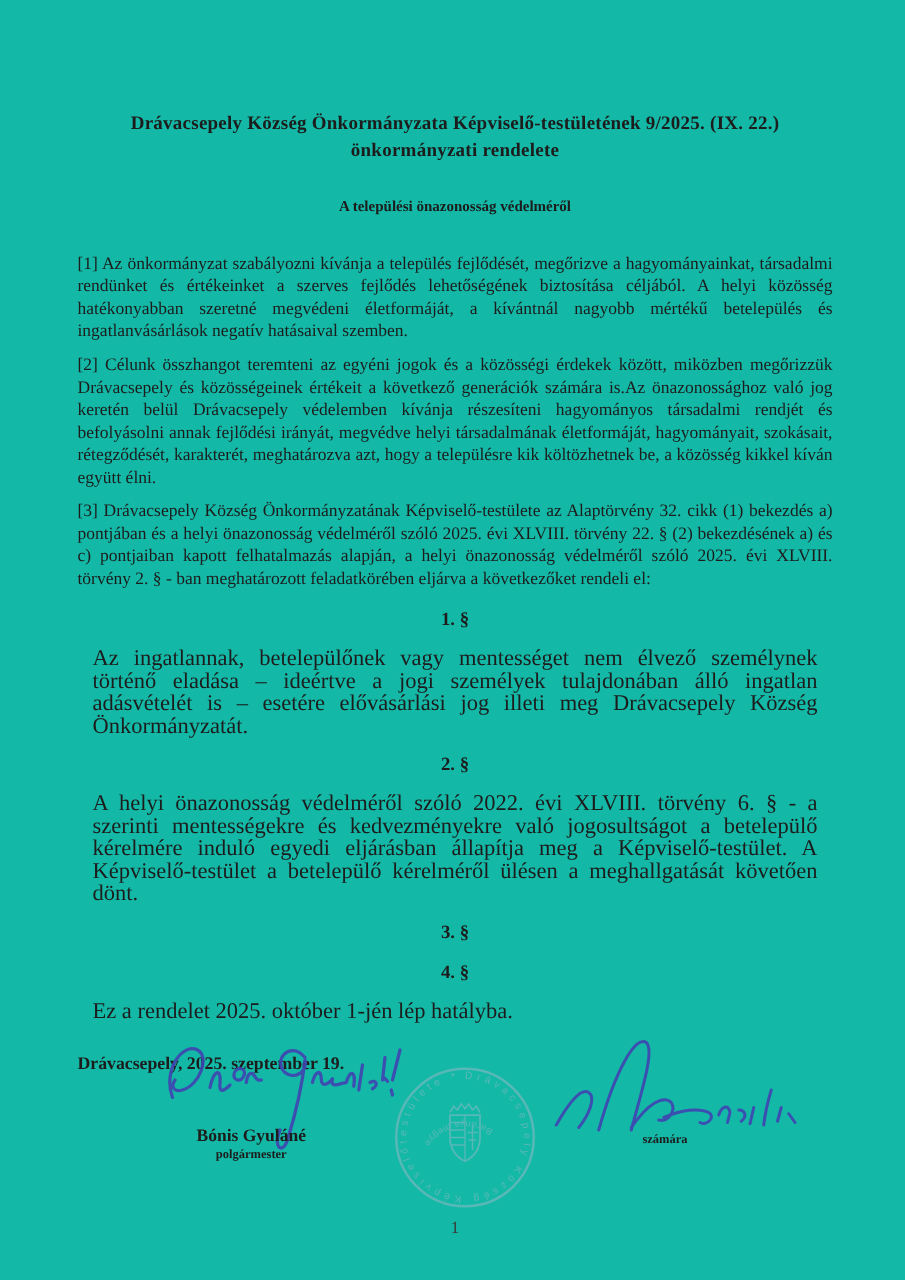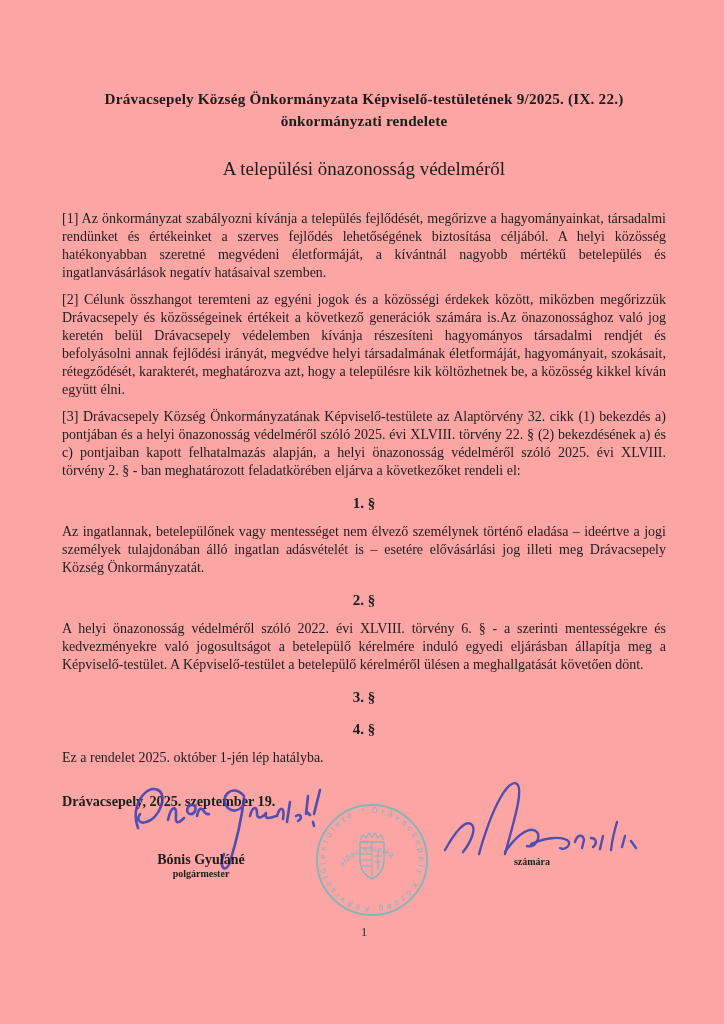--- a/index.html
+++ b/index.html
@@ -1,45 +1,45 @@
 <!DOCTYPE html>
 <html><head>
 <meta charset="utf-8">
 <style>
   html,body { margin:0; padding:0; background:#ffffff; }
   .page {
     position:relative;
     width:724px; height:1024px;
     margin:0 auto;
-    background:#fca5a5;
+    background:#14b8a6;
     box-sizing:border-box;
     padding:88px 58px 0 62px;
     font-family:"Liberation Serif", serif;
     color:#1c1c1c;
     overflow:hidden;
   }
   .doc-title {
     font-size:15.2px; font-weight:bold; text-align:center;
     line-height:1.42; letter-spacing:.2px;
   }
   .doc-subtitle {
-    font-size:19px; font-weight:normal; text-align:center;
+    font-size:12px; font-weight:bold; text-align:center;
     margin-top:27px;
   }
   .preamble { margin-top:30px; }
   .para {
     font-size:14px; line-height:18px; text-align:justify;
     margin:0 0 9px 0;
   }
   .section-heading {
     font-size:15px; font-weight:bold; text-align:center;
     margin:15px 0 11px 0;
   }
   .section-body {
-    font-size:14px; line-height:18px; text-align:justify; margin:0;
+    font-size:18px; line-height:18px; text-align:justify; margin:12px;
   }
   .section-body.left { text-align:left; }
   .date-line {
     font-size:14.2px; font-weight:bold; margin-top:26px;
   }
   .sig-area { position:relative; height:112px; }
   .sig-block { position:absolute; text-align:center; }
   .sig-block .sig-name { font-size:14px; font-weight:bold; }
   .sig-block .sig-title { font-size:10px; font-weight:bold; }
   .sig-left { left:29px; top:42px; width:220px; }

